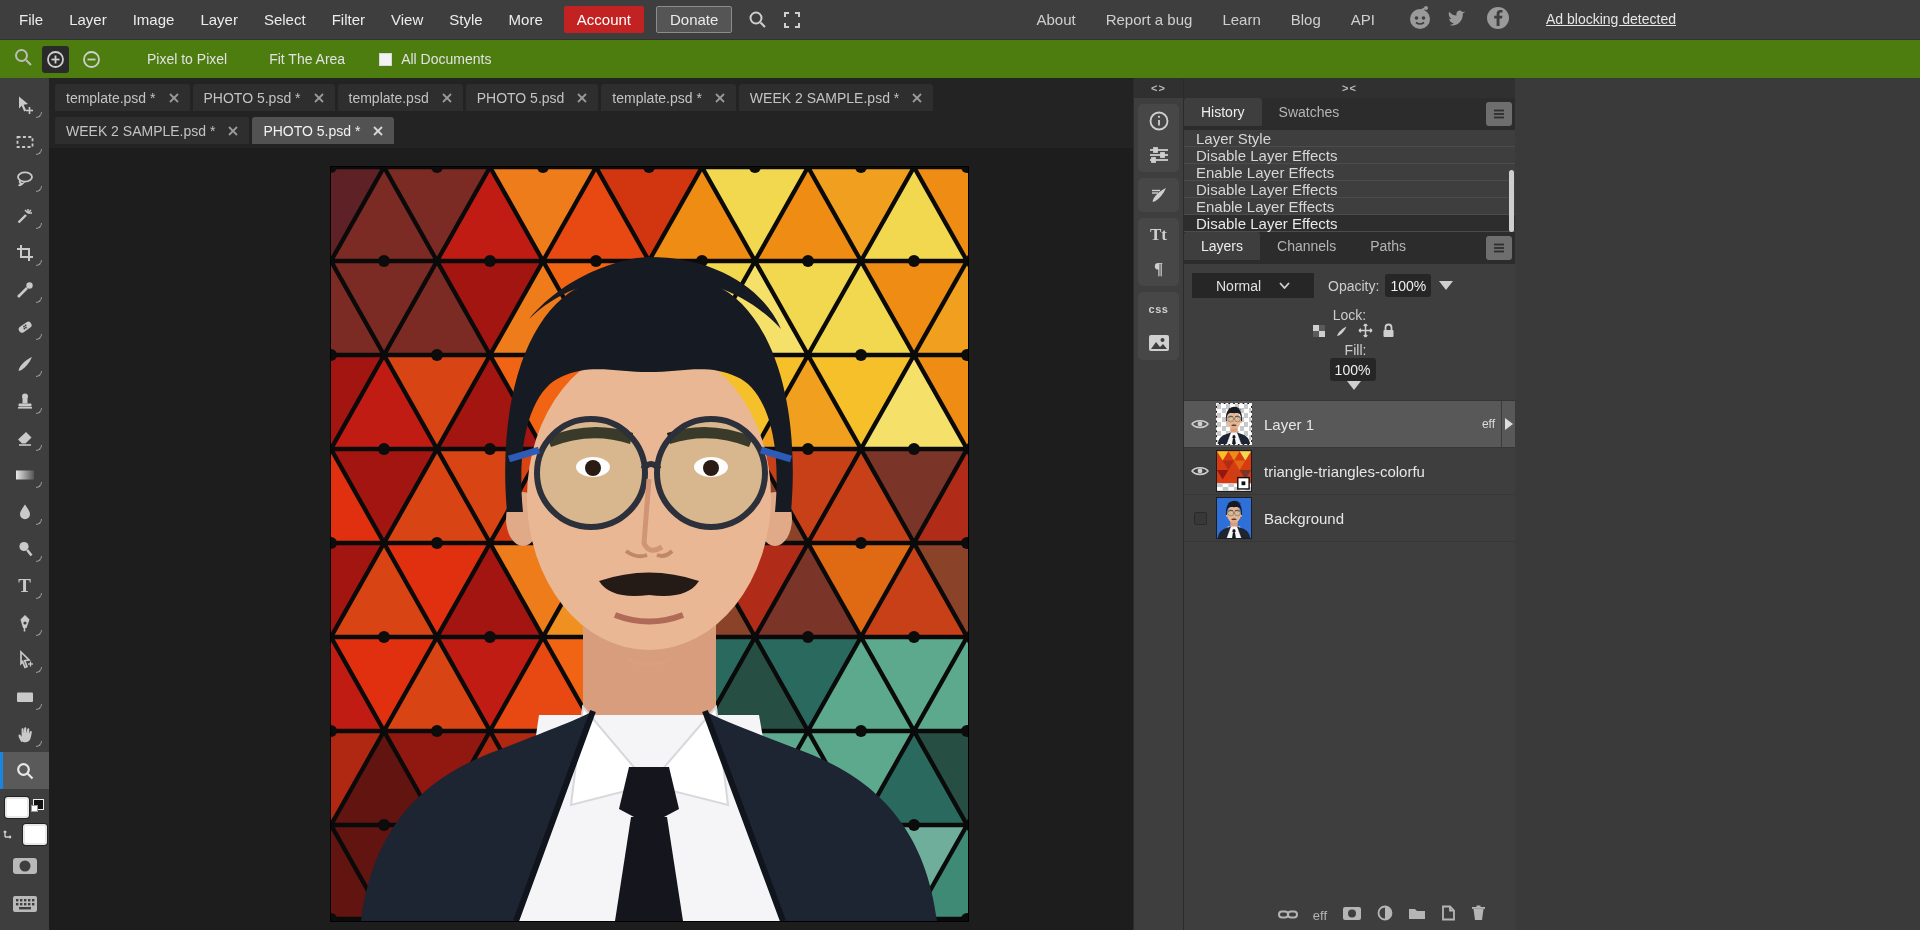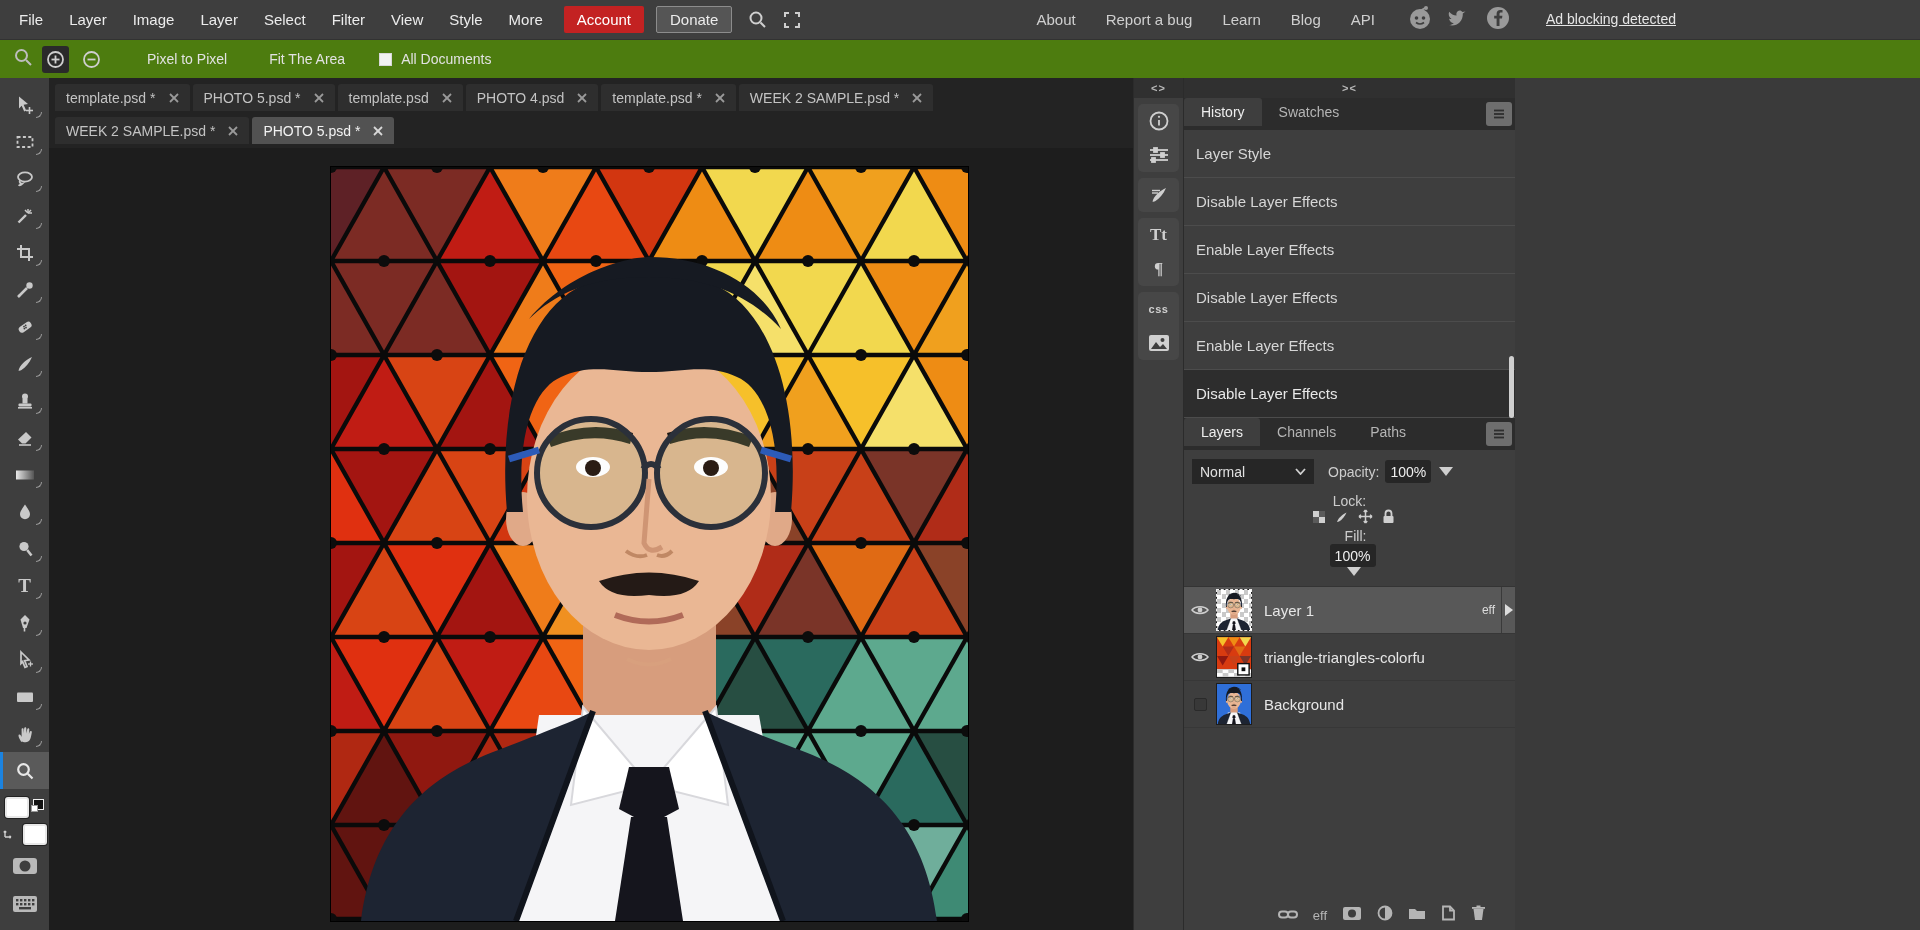--- a/index.html
+++ b/index.html
@@ -60,26 +60,26 @@
   .rs-glyph { font-size:15px; font-weight:bold; color:#cfcfcf; }
   .rs-glyph.small { font-size:11px; letter-spacing:0.5px; }
 
   
   .right-panels { position:absolute; left:1183px; top:78px; width:332px; height:852px; background:#3e3e3e; border-left:1px solid #2b2b2b; z-index:21; }
   .panel-tabbar { height:32px; background:#2c2c2c; display:flex; align-items:flex-start; position:relative; }
   .panel-tab { height:28px; display:flex; align-items:center; padding:0 17px; font-size:14px; color:#b5b5b5; background:transparent; border-radius:3px 3px 0 0; }
   .panel-tab.active { background:#3e3e3e; color:#ededed; }
   .panel-menu-btn { position:absolute; right:3px; top:4px; width:26px; height:24px; background:#6e6e6e; border-radius:3px; display:flex; align-items:center; justify-content:center; }
   .history-list { position:relative; }
-  .history-row { height:48px; display:flex; align-items:center; padding-left:12px; font-size:15px; color:#d6d6d6; border-bottom:1px solid #4c4c4c; }
+  .history-row { height:17px; display:flex; align-items:center; padding-left:12px; font-size:15px; color:#d6d6d6; border-bottom:1px solid #4c4c4c; }
   .history-row.selected { background:#2d2d2d; color:#e8e8e8; }
   .history-scrollbar { position:absolute; right:1px; bottom:0; width:5px; height:62px; background:#cfcfcf; border-radius:3px; }
 
   .blend-row { display:flex; align-items:center; padding:9px 8px 0 8px; }
-  .blend-select { width:122px; height:25px; background:#262626; border-radius:0; display:flex; align-items:center; justify-content:space-between; padding:0 8px; font-size:14px; color:#e0e0e0; }
+  .blend-select { width:122px; height:25px; background:#262626; border-radius:0; display:flex; align-items:center; justify-content:space-between; padding:0 24px; font-size:14px; color:#e0e0e0; }
   .opacity-label, .lock-label, .fill-label { font-size:14px; color:#cdcdcd; margin-left:14px; }
   .val-box { background:#262626; border-radius:3px; height:23px; min-width:46px; display:flex; align-items:center; justify-content:center; font-size:14px; color:#efefef; margin-left:6px; padding:0 5px; }
   .tri-down { width:0; height:0; border-left:7px solid transparent; border-right:7px solid transparent; border-top:9px solid #cfcfcf; margin-left:8px; }
   .lock-row { display:flex; align-items:center; padding:9px 8px 10px 8px;flex-direction:column; }
   .lock-row .lock-label { margin-left:0; }
   .lock-icons { display:flex; align-items:center; gap:9px; margin-left:8px; color:#cdcdcd; }
   .lock-row .fill-label { margin-left:12px; }
 
   .layers-list { border-top:1px solid #343434; }
   .layer-row { position:relative; height:47px; display:flex; align-items:center; border-bottom:1px solid #373737; }
@@ -444,21 +444,21 @@
       <span class="tab">
           <span>template.psd</span>
           <span class="close">
             <svg width="10" height="10" viewBox="0 0 10 10" stroke="#9a9a9a" stroke-width="1.8">
               <line x1="1" y1="1" x2="9" y2="9"></line>
               <line x1="9" y1="1" x2="1" y2="9"></line>
             </svg>
           </span>
         </span>
       <span class="tab">
-          <span>PHOTO 4.psd</span>
+          <span>PHOTO 5.psd</span>
           <span class="close">
             <svg width="10" height="10" viewBox="0 0 10 10" stroke="#9a9a9a" stroke-width="1.8">
               <line x1="1" y1="1" x2="9" y2="9"></line>
               <line x1="9" y1="1" x2="1" y2="9"></line>
             </svg>
           </span>
         </span>
       <span class="tab">
           <span>template.psd *</span>
           <span class="close">

